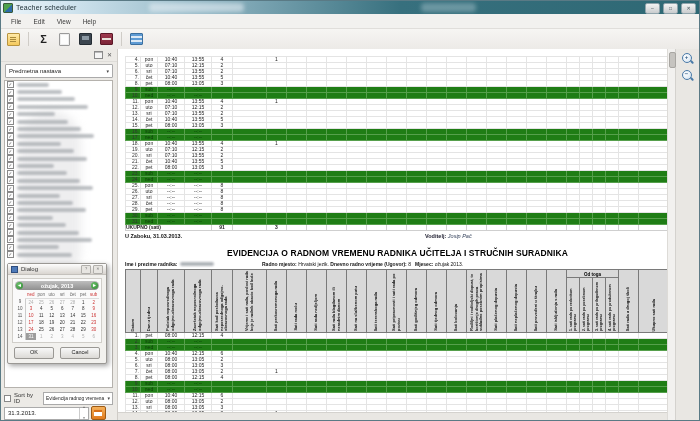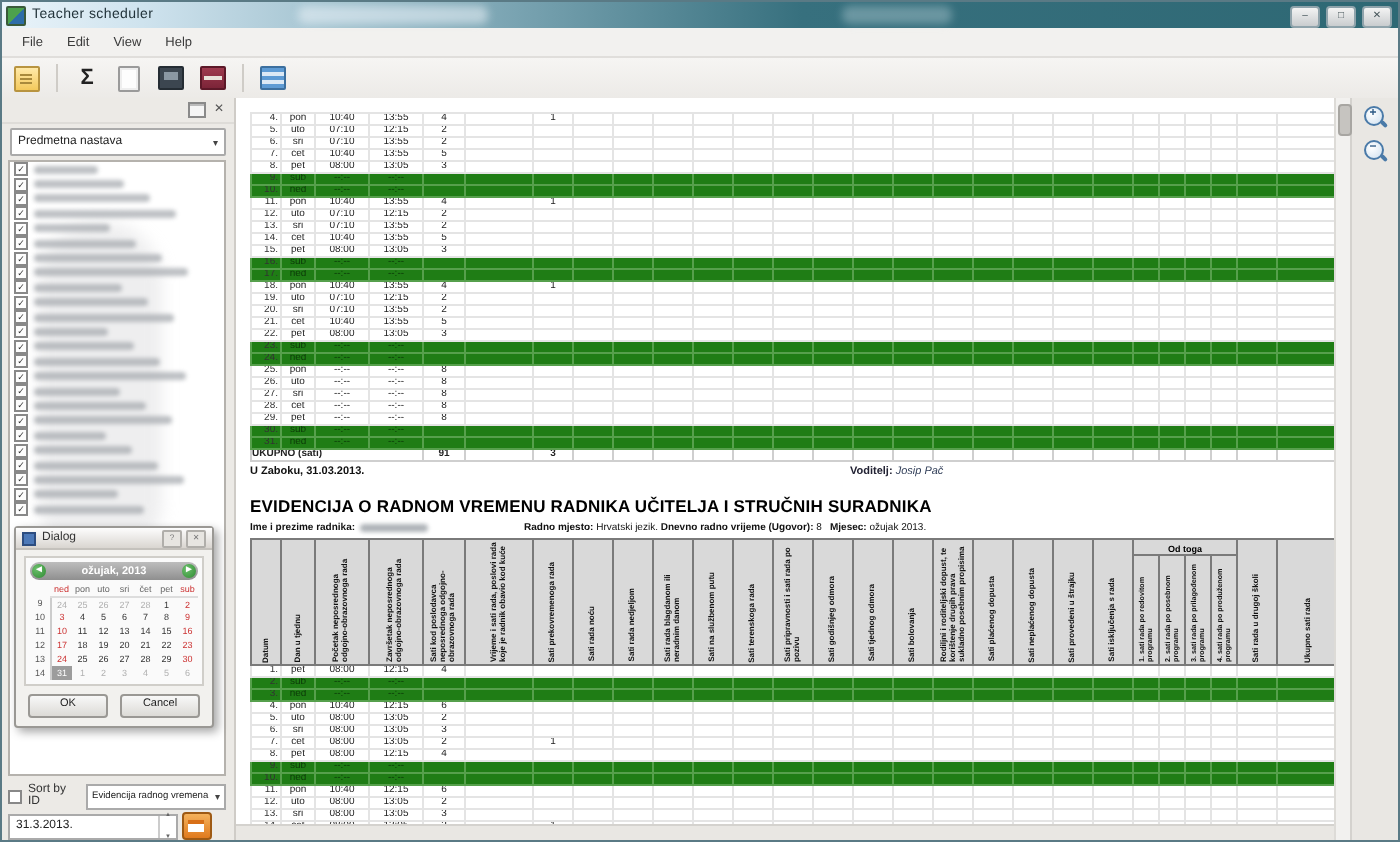--- a/index.html
+++ b/index.html
@@ -91,21 +91,21 @@
   tr.total td{border-color:#cfcfcf;font-weight:bold;}
   .sheet th{padding:0;background:#d9d9d9;border:1px solid #7a7a7a;vertical-align:bottom;font-weight:bold;}
   .rot{writing-mode:vertical-rl;transform:rotate(180deg);font-size:4px;line-height:1.15;margin:1px auto;max-height:60px;text-align:left;color:#111;}
   .rot.small{font-size:3.6px;max-height:50px;}
   .odtoga{font-size:4.5px;text-align:center;height:7px;vertical-align:middle;}
   .p1foot{position:relative;width:545px;height:9px;margin-top:2px;}
   .place{position:absolute;left:0;top:0;font-size:5.5px;font-weight:bold;color:#111;}
   .leader{position:absolute;left:300px;top:0;font-size:5.5px;color:#223;}
   .leader b{font-weight:bold;}
   .leader i{font-style:italic;color:#33405a;}
-  .rtitle{width:545px;text-align:left;font-size:8.5px;font-weight:bold;color:#000;margin:6px 0 2px 0;letter-spacing:.1px;}
+  .rtitle{width:545px;text-align:center;font-size:8.5px;font-weight:bold;color:#000;margin:6px 0 2px 0;letter-spacing:.1px;}
   .meta{position:relative;width:545px;height:9px;font-size:5px;color:#111;}
   .meta b{font-weight:bold;}
   .m-worker{position:absolute;left:0;top:1px;display:flex;align-items:center;gap:2px;}
   .m-job{position:absolute;left:137px;top:1px;}
   .m-month{position:absolute;left:290px;top:1px;}
   .nameblur{display:inline-block;width:34px;height:4px;background:#9aa0a6;border-radius:2px;filter:blur(1px);opacity:.8;}
 
   
   .vscroll{width:7px;background:#f2f1ef;border-left:1px solid #dddbd7;flex:none;position:relative;}
   .vthumb{position:absolute;left:1px;top:3px;width:5px;height:14px;background:#c6c4c0;border:1px solid #a8a6a2;border-radius:2px;}

